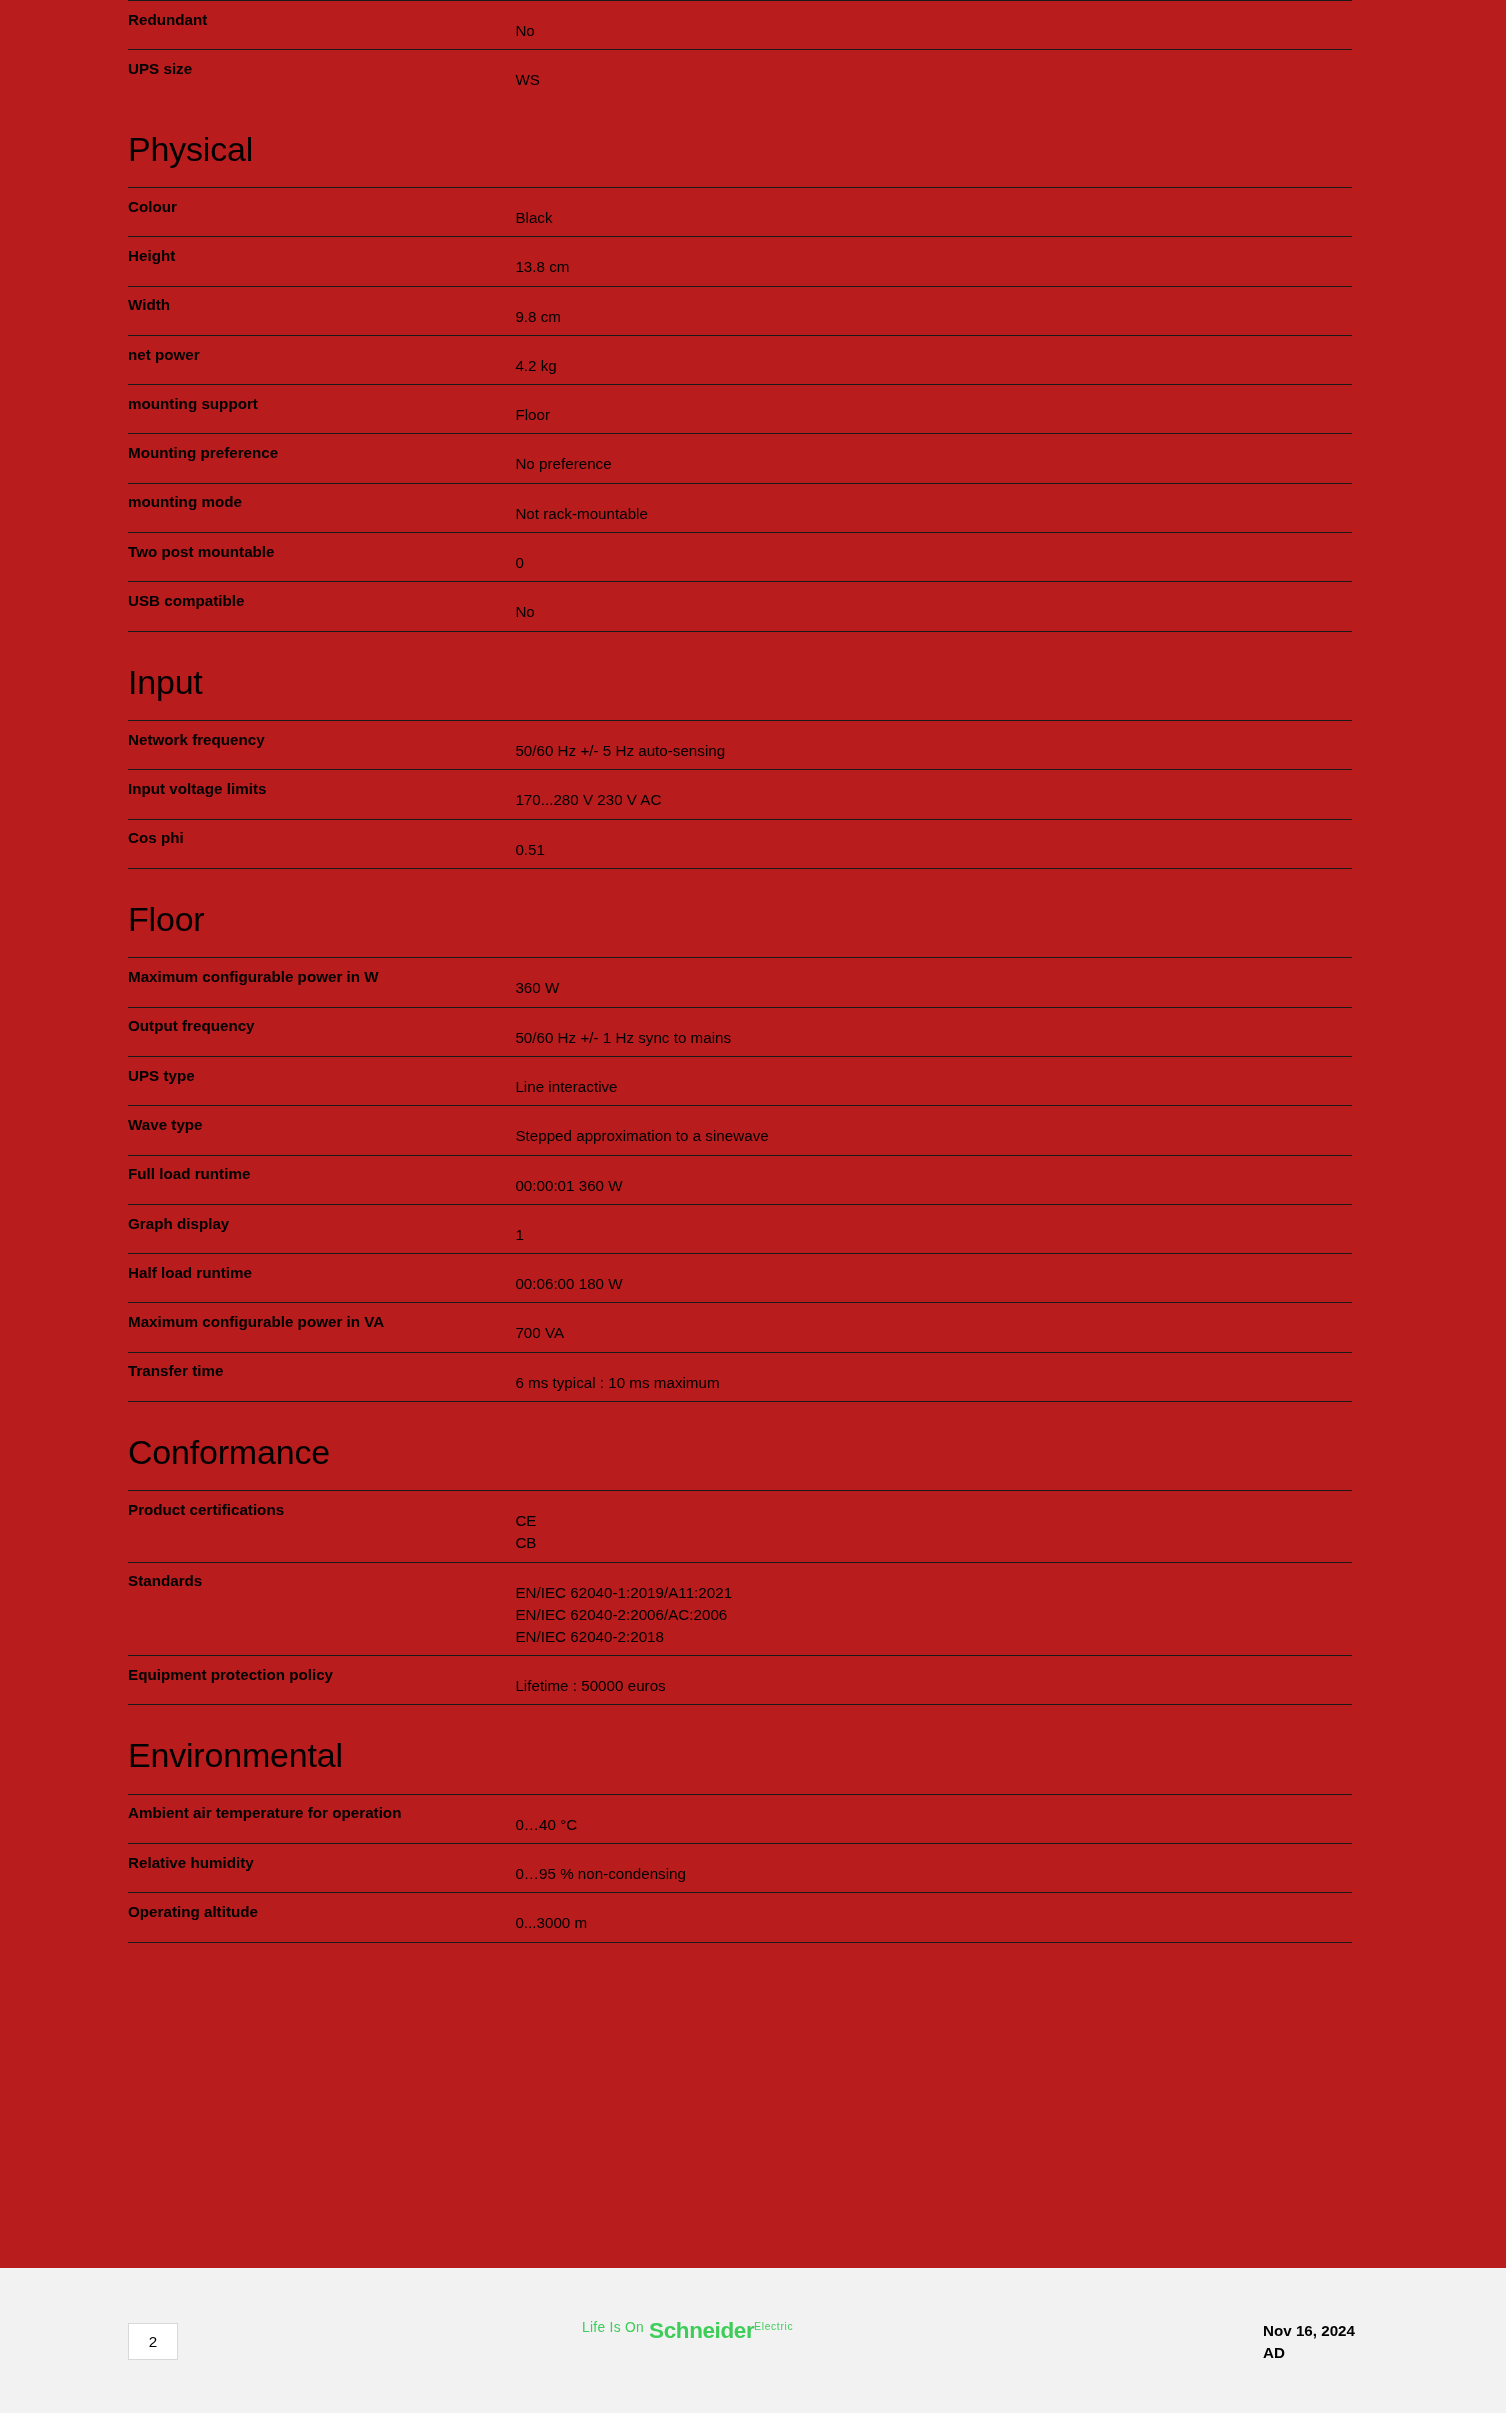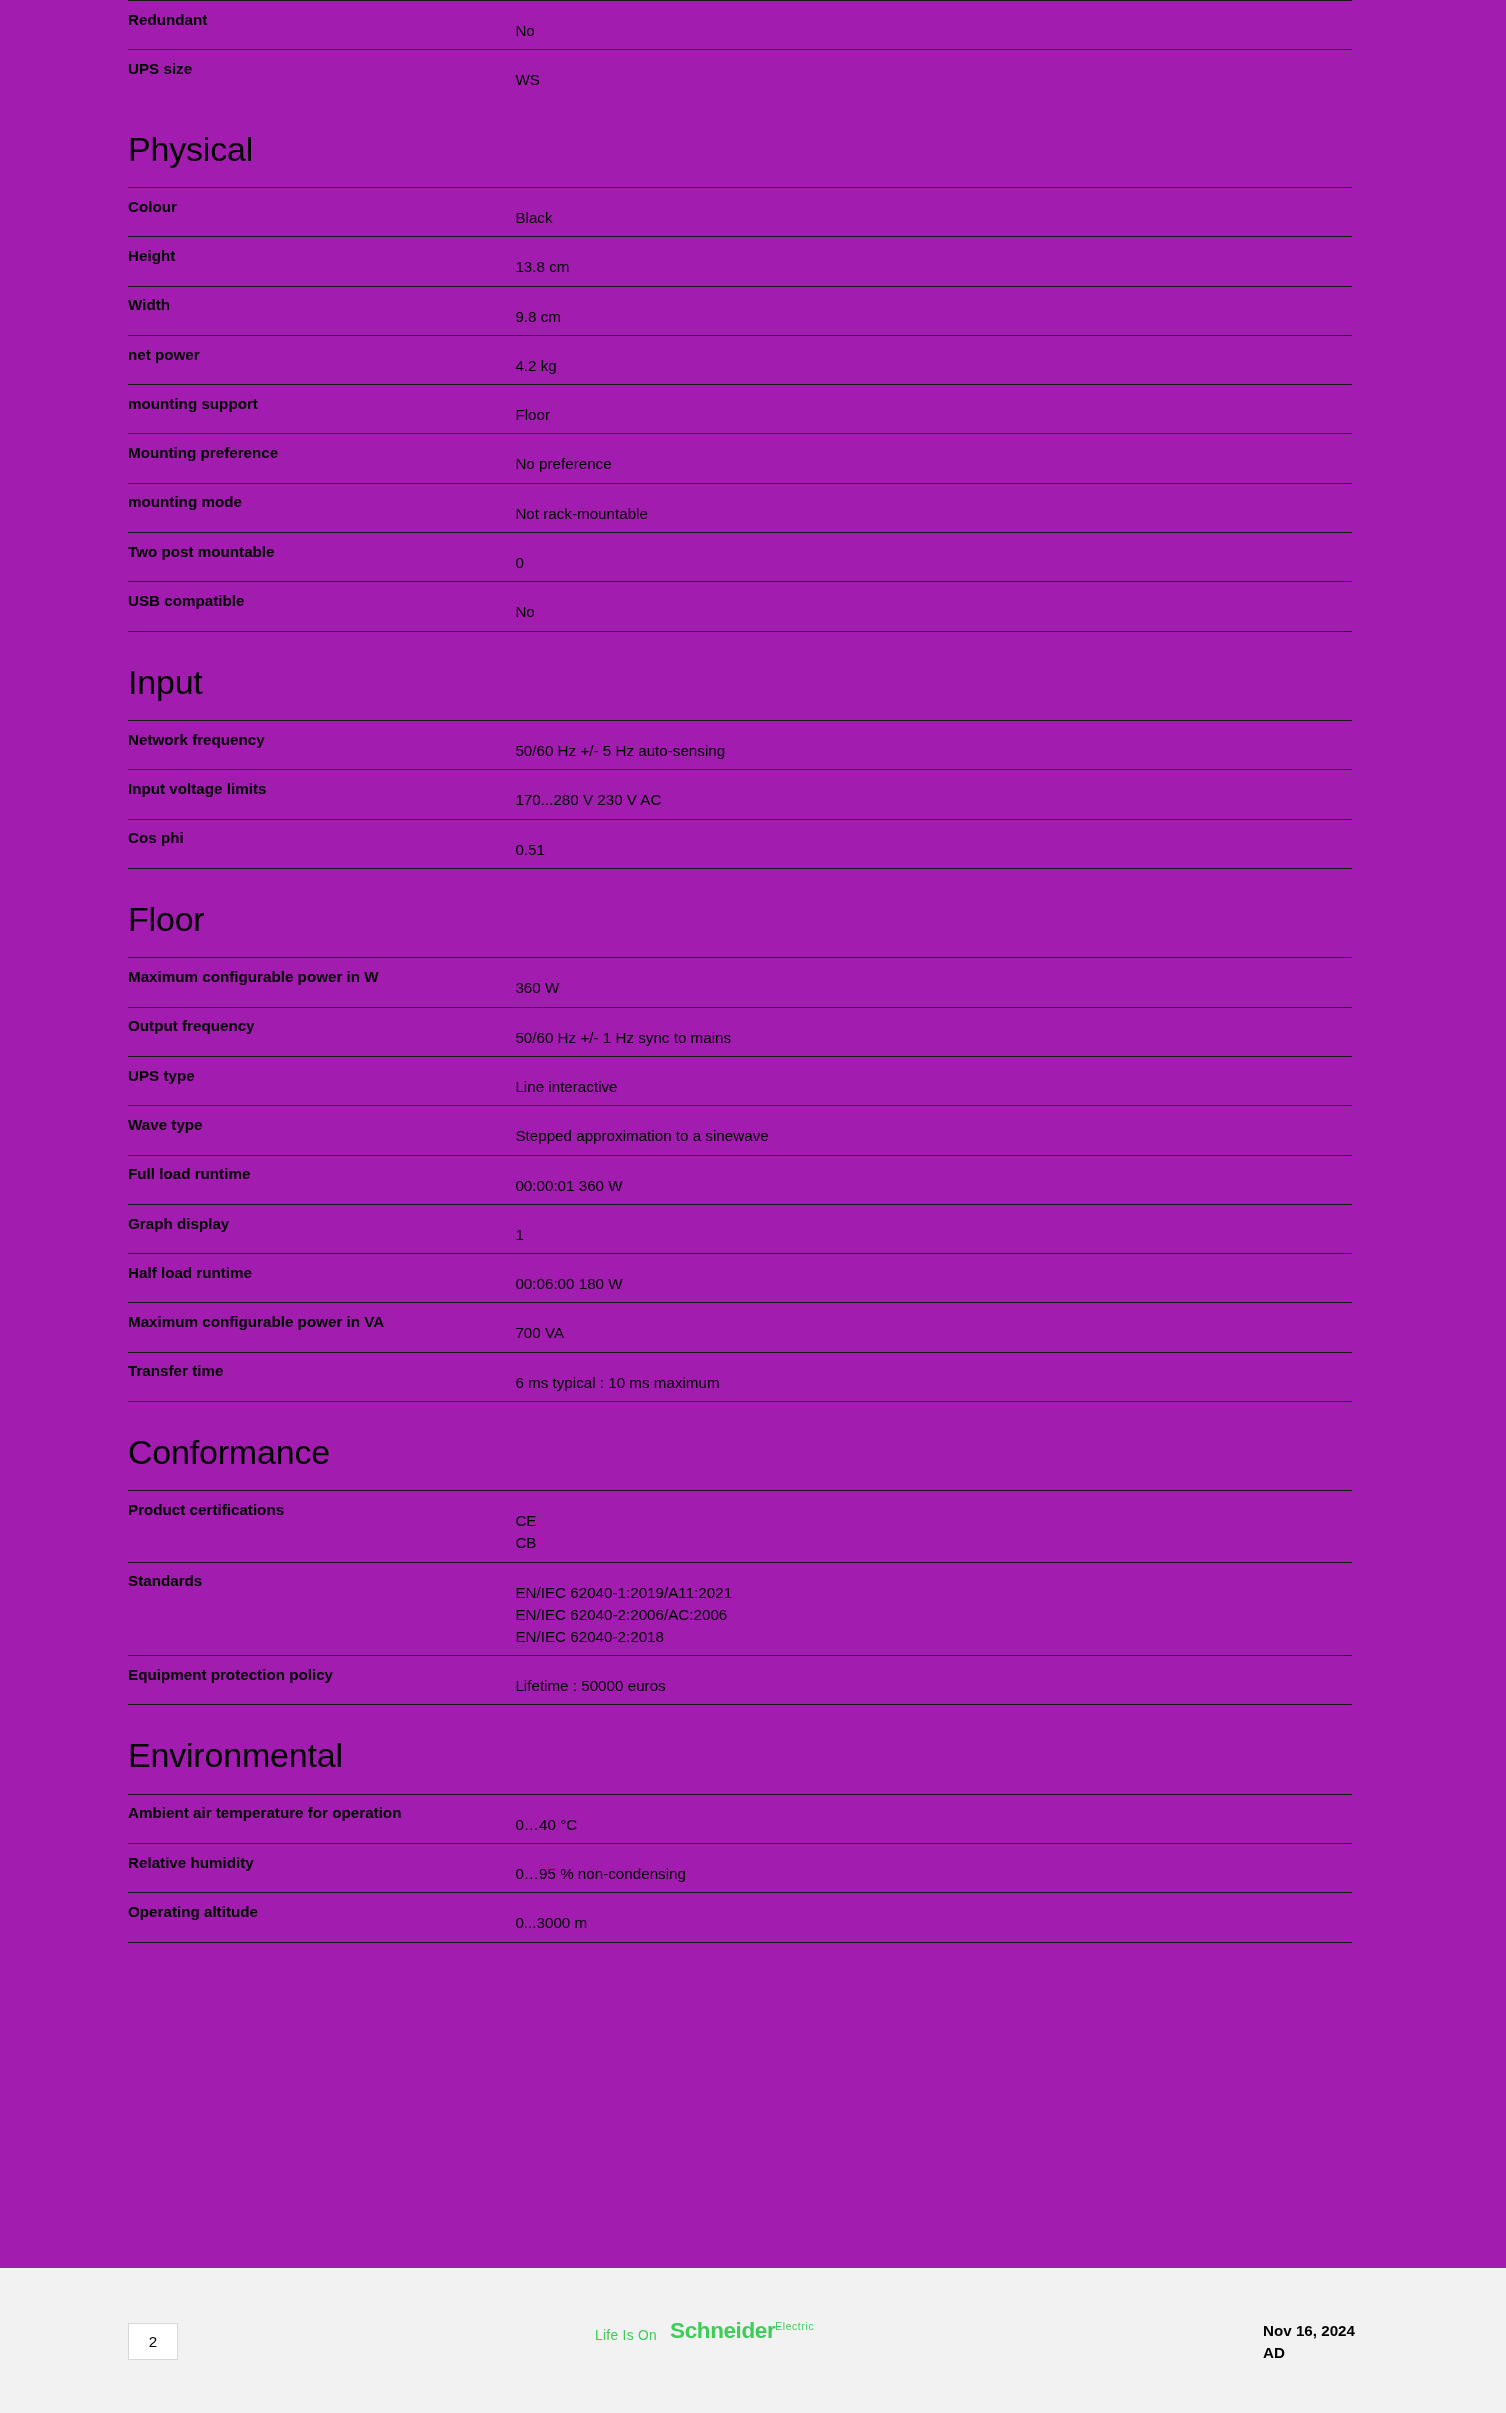--- a/index.html
+++ b/index.html
@@ -12,21 +12,21 @@
     height: 2413px;
     font-family: "Liberation Sans", sans-serif;
     color: #000000;
     position: relative;
     overflow: hidden;
   }
   .page {
     position: relative;
     width: 1507px;
     height: 2413px;
-    background: #a21caf;
+    background: #b91c1c;
     box-sizing: border-box;
   }
   .content {
     position: absolute;
     left: 128px;
     top: 0px;
     width: 1224px;
   }
   
   .section-title {
@@ -96,25 +96,25 @@
     height: 35px;
     background: #ffffff;
     border: 0.7px solid #d8d8d8;
     display: flex;
     align-items: center;
     justify-content: center;
     font-size: 15.2px;
   }
   .footer-logo {
     position: absolute;
-    left: 595px;
+    left: 582px;
     top: 2320px;
     display: flex;
-    align-items: flex-end;
-    gap: 13px;
+    align-items: flex-start;
+    gap: 5px;
   }
   .life-is-on {
     font-size: 13.8px;
     color: #3dcd58;
     letter-spacing: 0.3px;
     white-space: nowrap;
   }
   .schneider-mark {
     display: flex;
     flex-direction: row;

